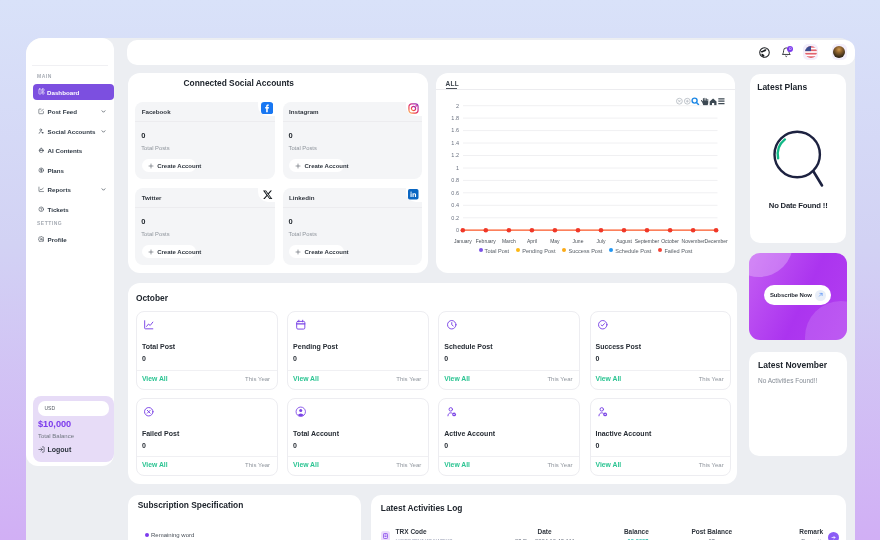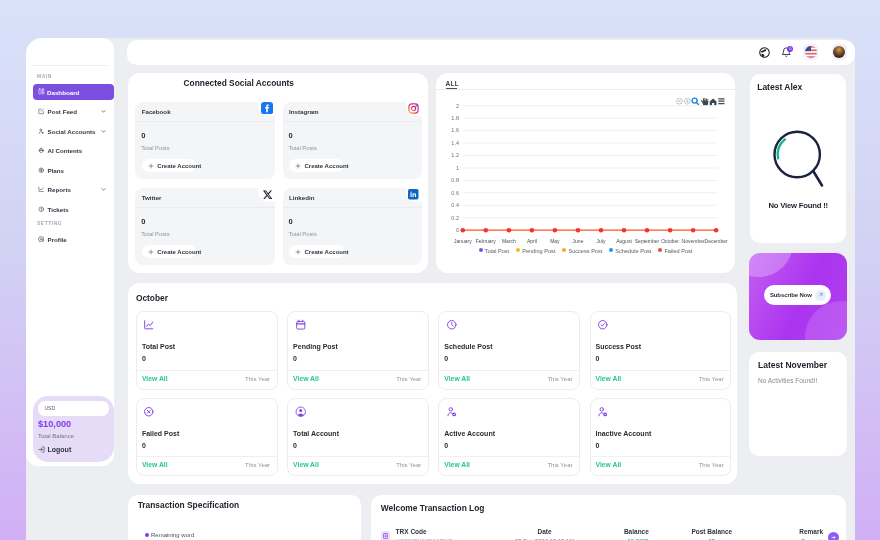--- a/index.html
+++ b/index.html
@@ -8,21 +8,21 @@
 #stage{position:relative;width:880px;height:540px;overflow:hidden;}
 .abs{position:absolute;}
 svg{display:block;}
 .shell{position:absolute;left:26px;top:38px;width:829px;height:502px;background:#eceef2;border-radius:16px 16px 0 0;}
 .sidebar{position:absolute;left:26px;top:38px;width:88px;height:428px;background:#fff;border-radius:16px 12px 12px 12px;}
 .slabel{position:absolute;left:37px;font-size:5px;font-weight:700;color:#a7acb4;letter-spacing:.5px;}
 .mitem{position:absolute;left:26px;width:88px;height:19.5px;}
 .mitem .mtx{position:absolute;left:21.5px;top:50%;transform:translateY(-50%);font-size:6.2px;font-weight:700;color:#2f3944;white-space:nowrap;}
 .dashbtn{position:absolute;left:32.5px;top:84px;width:81px;height:15.5px;background:#7c4fe0;border-radius:4px;}
 .dashbtn .mtx{position:absolute;left:14.5px;top:50%;transform:translateY(-50%);font-size:6.2px;font-weight:700;color:#fff;}
-.sfoot{position:absolute;left:33px;top:396px;width:80.5px;height:66px;background:#e7dcf7;border-radius:15px;}
+.sfoot{position:absolute;left:33px;top:396px;width:80.5px;height:66px;background:#e7dcf7;border-radius:8px;}
 .header{position:absolute;left:127px;top:40px;width:727.5px;height:25px;background:#fff;border-radius:10px;}
 .welcome{position:absolute;left:135.7px;top:40px;height:25px;line-height:25px;font-size:9.2px;font-weight:700;color:#262c34;}
 .welcome b{color:#7d57e6;}
 .card{position:absolute;background:#fff;border-radius:12px;}
 .ctitle{position:absolute;font-size:8.4px;font-weight:700;color:#20262e;white-space:nowrap;}
 .stile{position:absolute;width:139.5px;height:77.7px;background:#f4f5f7;border-radius:8px;}
 .stile .shead{position:absolute;left:0;top:0;width:100%;height:19.8px;border-bottom:1px solid #ececef;}
 .stile .notch{position:absolute;right:-0.5px;top:-0.5px;width:17px;height:15px;background:#fff;border-bottom-left-radius:10px;border-top-right-radius:8px;}
 .stile .sname{position:absolute;left:6.5px;top:6.5px;font-size:6.2px;font-weight:700;color:#30363e;}
 .stile .szero{position:absolute;left:6px;top:29px;font-size:7.5px;font-weight:700;color:#23292f;}
@@ -428,47 +428,47 @@
           <circle cx="17" cy="17.5" r="1.3" fill="#fff" stroke="none"></circle>
         </svg>
       </div>
 <div class="oname">Inactive Account</div>
       <div class="ozero">0</div>
       <div class="odiv"></div>
 <div class="oview">View All</div>
       <div class="oyear">This Year</div>
     </div>
 <div class="card" style="left:749.9px;top:74.3px;width:96.5px;height:168.6px;border-radius:10px;"></div>
-<div class="ctitle" style="left:757.2px;top:82px;font-size:8.5px;">Latest Alex</div>
+<div class="ctitle" style="left:757.2px;top:82px;font-size:8.5px;">Latest Plans</div>
 <svg class="abs" style="left:770px;top:128px;" width="55" height="62" viewBox="0 0 55 62" fill="none">
 <circle cx="27.2" cy="26.5" r="22.7" stroke="#1d2240" stroke-width="2.4"></circle>
 <path d="M14.9 11.4 A19.5 19.5 0 0 0 8.1 30.2" stroke="#12b886" stroke-width="2.4" stroke-linecap="round" fill="none"></path>
 <path d="M43.5 43.5L52 57.5" stroke="#1d2240" stroke-width="2.6" stroke-linecap="round"></path>
 </svg>
-<div class="abs" style="left:749.9px;top:201px;width:96.5px;text-align:center;font-size:7.7px;font-weight:700;color:#1c212b;letter-spacing:-0.2px;">No View Found !!</div>
+<div class="abs" style="left:749.9px;top:201px;width:96.5px;text-align:center;font-size:7.7px;font-weight:700;color:#1c212b;letter-spacing:-0.2px;">No Date Found !!</div>
 <div class="abs" style="left:749px;top:253px;width:98.1px;height:86.7px;border-radius:11px;overflow:hidden;background:linear-gradient(115deg,#c45ef3 0%,#ab34ef 55%,#b33ff0 100%);">
 <div class="abs" style="left:-24px;top:-44px;width:68px;height:68px;border-radius:50%;background:rgba(255,255,255,0.26);"></div>
 <div class="abs" style="left:56px;top:48px;width:72px;height:72px;border-radius:50%;background:rgba(255,255,255,0.14);"></div>
 </div>
 <div class="abs" style="left:763.9px;top:284.8px;width:67.4px;height:20.7px;background:#fff;border-radius:10.4px;">
 <span class="abs" style="left:6px;top:50%;transform:translateY(-50%);font-size:6px;font-weight:700;color:#2a2f38;white-space:nowrap;letter-spacing:-0.1px;">Subscribe Now</span>
 <span class="abs" style="left:51.5px;top:5px;width:10.8px;height:10.8px;border-radius:50%;background:#e9eef8;"></span>
 <svg class="abs" style="left:54.2px;top:7.7px;" width="5.5" height="5.5" viewBox="0 0 10 10" stroke="#4f8ef7" stroke-width="1.2" fill="none" stroke-linecap="round">
         <path d="M2.5 7.5L7.5 2.5M3.5 2.5h4v4"></path>
       </svg>
 </div>
 <div class="card" style="left:748.7px;top:352.2px;width:97.9px;height:104.3px;border-radius:10px;"></div>
 <div class="ctitle" style="left:758px;top:359.5px;font-size:8.5px;">Latest November</div>
 <div class="abs" style="left:758px;top:376.5px;font-size:6.5px;color:#868d96;">No Activities Found!!</div>
 <div class="card" style="left:128px;top:495.4px;width:232.8px;height:60px;border-radius:10px;"></div>
-<div class="ctitle" style="left:137.7px;top:499.5px;">Transaction Specification</div>
+<div class="ctitle" style="left:137.7px;top:499.5px;">Subscription Specification</div>
 <div class="abs" style="left:144.5px;top:532.5px;width:4.4px;height:4.4px;border-radius:50%;background:#7c3aed;"></div>
 <div class="abs" style="left:151px;top:531.5px;font-size:6px;color:#4a515a;">Remaining word</div>
 <div class="card" style="left:371.2px;top:494.7px;width:475px;height:60px;border-radius:10px;"></div>
-<div class="ctitle" style="left:380.8px;top:503px;">Welcome Transaction Log</div>
+<div class="ctitle" style="left:380.8px;top:503px;">Latest Activities Log</div>
 <div class="abs" style="left:395.6px;top:528px;font-size:6.5px;font-weight:700;color:#30363e;white-space:nowrap;">TRX Code</div>
 <div class="abs" style="left:544.5px;transform:translateX(-50%);top:528px;font-size:6.5px;font-weight:700;color:#30363e;white-space:nowrap;">Date</div>
 <div class="abs" style="left:636.4px;transform:translateX(-50%);top:528px;font-size:6.5px;font-weight:700;color:#30363e;white-space:nowrap;">Balance</div>
 <div class="abs" style="left:711.8px;transform:translateX(-50%);top:528px;font-size:6.5px;font-weight:700;color:#30363e;white-space:nowrap;">Post Balance</div>
 <div class="abs" style="left:811.2px;transform:translateX(-50%);top:528px;font-size:6.5px;font-weight:700;color:#30363e;white-space:nowrap;">Remark</div>
 <div class="abs" style="left:381px;top:531.4px;width:9px;height:12px;background:#ecddfb;border-radius:2.5px;">
       <svg style="margin:2px auto 0;display:block;" width="5" height="6" viewBox="0 0 10 12" fill="none" stroke="#7c3aed" stroke-width="1.4">
         <rect x="1" y="1" width="8" height="10" rx="1.5"></rect>
         <path d="M3 4h4M3 7h4"></path>
       </svg>

